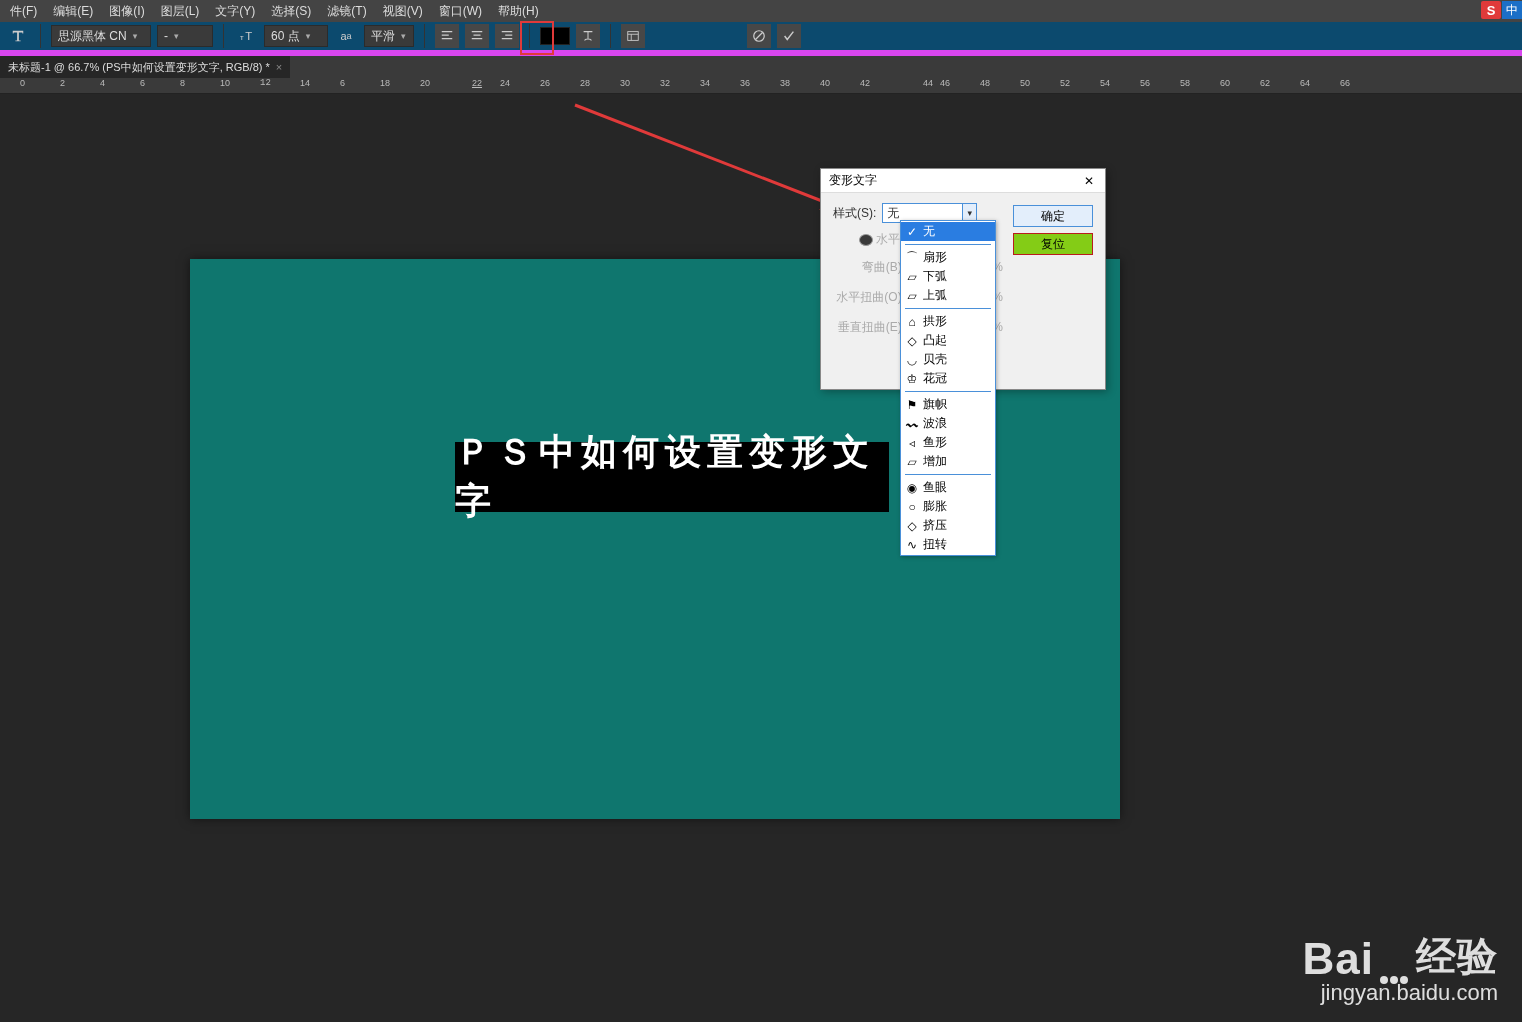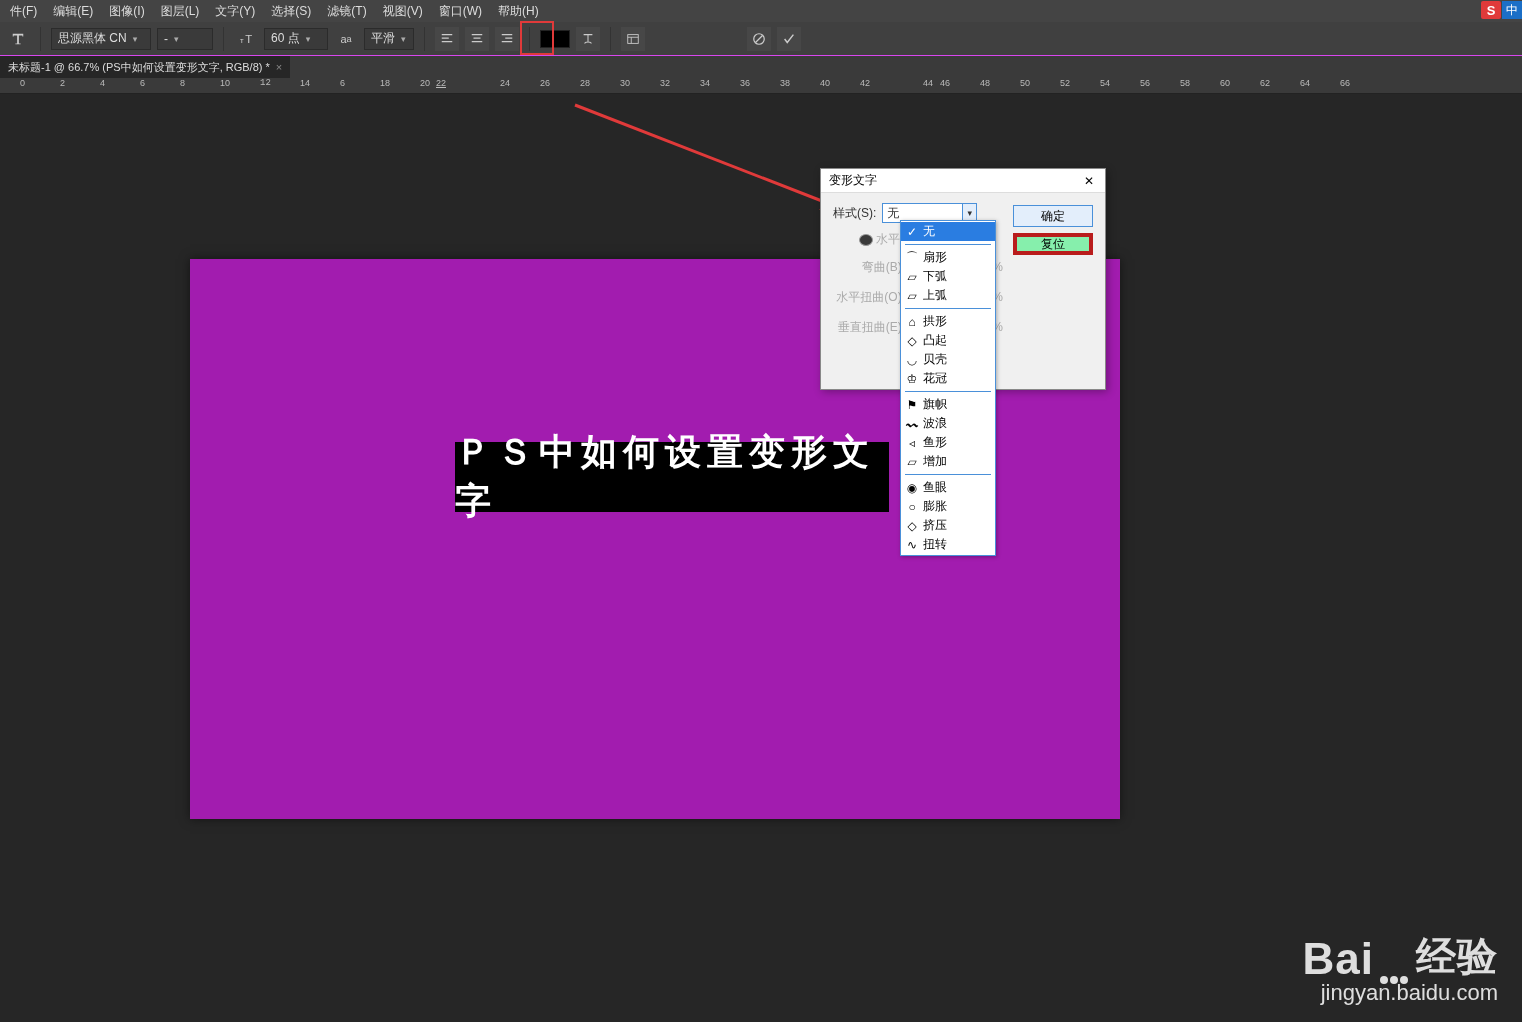--- a/index.html
+++ b/index.html
@@ -6,54 +6,54 @@
 body { background:#262626; width:1522px; height:1022px; overflow:hidden; position:relative; }
 
 
 .menubar { height:22px; background:#444; display:flex; align-items:center; padding:4px 4px; gap:4px; color:#ddd; font-size:12px; position:relative; }
 .menubar .mi { padding:2px 6px; cursor:default; }
 .menubar .ime { position:absolute; right:0; top:0; height:20px; display:flex; align-items:center; }
 .ime-red { background:#e03a3a; color:#fff; width:20px; height:18px; display:flex; align-items:center; justify-content:center; font-weight:bold; font-size:13px; border-radius:2px; }
 .ime-blue { background:#1b6fc7; color:#fff; width:20px; height:18px; display:flex; align-items:center; justify-content:center; font-size:12px; margin-left:1px; }
 
 
-.optbar { height:34px; background:#404040; display:flex; align-items:center; padding:0 6px; gap:6px; color:#ddd; font-size:12px; border-bottom:1px solid #d946ef; }
+.optbar { height:34px; background:#0c4a6e; display:flex; align-items:center; padding:0 6px; gap:6px; color:#ddd; font-size:12px; border-bottom:6px solid #d946ef; }
 .opt-ico { width:24px; height:24px; display:flex; align-items:center; justify-content:center; color:#ccc; }
 .sel { background:#3a3a3a; border:1px solid #2b2b2b; color:#ddd; height:22px; display:flex; align-items:center; padding:0 6px; font-size:12px; position:relative; }
 .sel .arrow { margin-left:6px; font-size:9px; color:#aaa; }
 .opt-sep { width:1px; height:24px; background:#333; margin:0 4px; }
 .btn-ico { width:24px; height:24px; display:flex; align-items:center; justify-content:center; color:#ccc; background:#474747; }
 .color-swatch { width:30px; height:18px; background:#000; border:1px solid #222; }
 .redbox { border:2px solid #e03a3a; padding:2px; height:34px; width:34px; display:flex; align-items:center; justify-content:center; position:absolute; left:520px; top:21px; z-index:5; }
 
 
 .tabbar { height:22px; background:#3a3a3a; display:flex; align-items:center; font-size:11px; color:#ddd; }
 .doctab { background:#262626; height:22px; display:flex; align-items:center; padding:0 8px; gap:6px; }
 .doctab .x { color:#888; }
 
 
 .ruler-h { height:16px; background:#3a3a3a; position:relative; border-bottom:1px solid #222; }
 .ruler-h .tick { position:absolute; top:0; font-size:9px; color:#bbb; }
 
 
 .canvas-wrap { position:absolute; left:0; top:94px; right:0; bottom:0; background:#262626; }
-.page { position:absolute; left:190px; top:165px; width:930px; height:560px; background:#a21caf; box-shadow:0 0 10px rgba(0,0,0,.5); }
+.page { position:absolute; left:190px; top:165px; width:930px; height:560px; background:#0f766e; box-shadow:0 0 10px rgba(0,0,0,.5); }
 .textblock { position:absolute; left:265px; top:183px; width:434px; height:70px; background:#000; color:#fff; font-size:36px; font-weight:bold; letter-spacing:6px; display:flex; align-items:center; justify-content:center; }
 
 
 .arrow-svg { position:absolute; left:565px; top:95px; pointer-events:none; z-index:4; }
 
 
 .dialog { position:absolute; left:820px; top:168px; width:286px; height:222px; background:#f0f0f0; border:1px solid #888; box-shadow:2px 2px 8px rgba(0,0,0,.3); font-size:12px; z-index:10; }
 .dlg-title { height:24px; background:#fff; border-bottom:1px solid #ddd; display:flex; align-items:center; padding:0 8px; justify-content:space-between; }
 .dlg-close { width:16px; height:16px; display:flex; align-items:center; justify-content:center; }
 .dlg-body { padding:10px 12px; display:flex; gap:10px; }
 .dlg-left { flex:1; }
 .dlg-right { width:80px; display:flex; flex-direction:column; gap:6px; padding-top:2px; }
-.dlg-btn { height:22px; border:4px solid #b91c1c; background:#86efac; display:flex; align-items:center; justify-content:center; font-size:12px; }
+.dlg-btn { height:22px; border:1px solid #b91c1c; background:#84cc16; display:flex; align-items:center; justify-content:center; font-size:12px; }
 .dlg-btn.primary { border:1px solid #4a90d9; background:#e3eefb; }
 .field-row { display:flex; align-items:center; gap:6px; margin-bottom:8px; color:#333; }
 .combo { border:1px solid #4a90d9; background:#fff; height:20px; width:95px; display:flex; align-items:center; padding:0 4px; justify-content:space-between; font-size:12px; }
 .combo .cb-arrow { width:14px; height:18px; background:#e3eefb; display:flex; align-items:center; justify-content:center; font-size:9px; border-left:1px solid #4a90d9; margin-right:-4px;}
 .radio-row { display:flex; gap:14px; margin:0 0 10px 26px; color:#aaa; }
 .radio { width:12px; height:12px; border:1px solid #999; border-radius:50%; display:inline-flex; align-items:center; justify-content:center; margin-right:3px; }
 .radio.sel::after { content:""; width:6px; height:6px; background:#888; border-radius:50%; }
 .slider-row { display:flex; align-items:center; gap:6px; margin-bottom:12px; }
 .slider-row .lbl { width:72px; color:#aaa; text-align:right; }
 .slider { flex:1; height:4px; background:#ccc; position:relative; }
@@ -187,21 +187,21 @@
     <span class="tick" style="left: 60px;">2</span>
     <span class="tick" style="left: 100px;">4</span>
     <span class="tick" style="left: 140px;">6</span>
     <span class="tick" style="left: 180px;">8</span>
     <span class="tick" style="left: 220px;">10</span>
     <span class="tick" style="left: 260px; font-family: Liberation Mono, monospace;">12</span>
     <span class="tick" style="left: 300px;">14</span>
     <span class="tick" style="left: 340px;">6</span>
     <span class="tick" style="left: 380px;">18</span>
     <span class="tick" style="left: 420px;">20</span>
-    <span class="tick" style="left: 436px; text-decoration: underline;">22</span>
+    <span class="tick" style="left: 472px; text-decoration: underline;">22</span>
     <span class="tick" style="left: 500px;">24</span>
     <span class="tick" style="left: 540px;">26</span>
     <span class="tick" style="left: 580px;">28</span>
     <span class="tick" style="left: 620px;">30</span>
     <span class="tick" style="left: 660px;">32</span>
     <span class="tick" style="left: 700px;">34</span>
     <span class="tick" style="left: 740px;">36</span>
     <span class="tick" style="left: 780px;">38</span>
     <span class="tick" style="left: 820px;">40</span>
     <span class="tick" style="left: 860px;">42</span>

